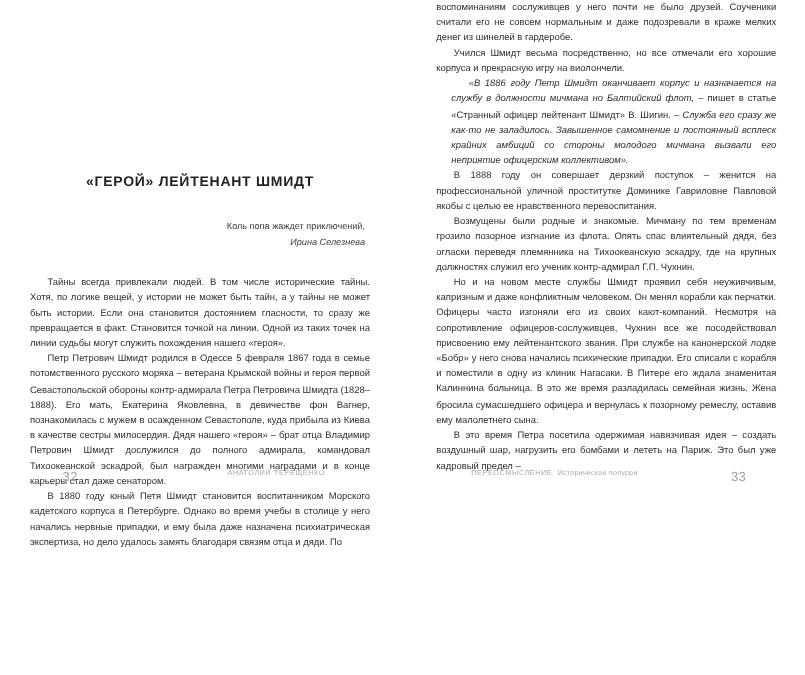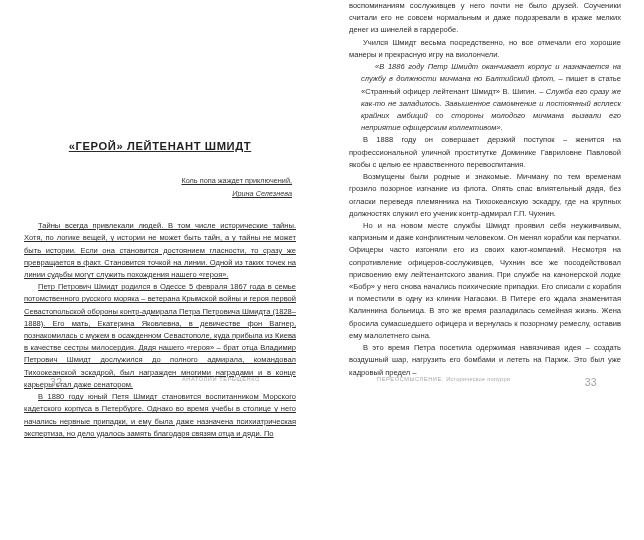--- a/index.html
+++ b/index.html
@@ -23,21 +23,20 @@
   }
   .page {
     position: relative;
     width: 322px;
     height: 404px;
     box-sizing: border-box;
     background: #ffffff;
   }
   .page-left {
     padding: 0 26px 0 24px;
-    text-decoration: underline;
   }
   .page-right {
     padding: 0 23px 0 27px;
   }
   .content {
     position: relative;
     height: 100%;
   }
 
   
@@ -158,21 +157,21 @@
       </div>
 
     </div>
   </div>
 
   <div class="page page-right">
     <div class="content right-col">
 
       <p class="para noindent">воспоминаниям сослуживцев у него почти не было друзей. Соученики считали его не совсем нормальным и даже подозревали в краже мелких денег из шинелей в гардеробе.</p>
 
-      <p class="para">Учился Шмидт весьма посредственно, но все отмечали его хорошие манеры и прекрасную игру на виолончели.</p>
+      <p class="para">Учился Шмидт весьма посредственно, но все отмечали его хорошие корпуса и прекрасную игру на виолончели.</p>
 
       <p class="para italic">
         <span>«В 1886 году Петр Шмидт оканчивает корпус и назначается на службу в должности мичмана но Балтийский флот,</span><span class="rm"> – пишет в статье «Странный офицер лейтенант Шмидт» В. Шигин. – </span><span>Служба его сразу же как-то не заладилось. Завышенное самомнение и постоянный всплеск крайних амбиций со стороны молодого мичмана вызвали его неприятие офицерским коллективом».</span>
       </p>
 
       <p class="para">В 1888 году он совершает дерзкий поступок – женится на профессиональной уличной проститутке Доминике Гавриловне Павловой якобы с целью ее нравственного перевоспитания.</p>
       <p class="para">Возмущены были родные и знакомые. Мичману по тем временам грозило позорное изгнание из флота. Опять спас влиятельный дядя, без огласки переведя племянника на Тихоокеанскую эскадру, где на крупных должностях служил его ученик контр-адмирал Г.П. Чухнин.</p>
       <p class="para">Но и на новом месте службы Шмидт проявил себя неуживчивым, капризным и даже конфликтным человеком. Он менял корабли как перчатки. Офицеры часто изгоняли его из своих кают-компаний. Несмотря на сопротивление офицеров-сослуживцев, Чухнин все же посодействовал присвоению ему лейтенантского звания. При службе на канонерской лодке «Бобр» у него снова начались психические припадки. Его списали с корабля и поместили в одну из клиник Нагасаки. В Питере его ждала знаменитая Калиннина больница. В это же время разладилась семейная жизнь. Жена бросила сумасшедшего офицера и вернулась к позорному ремеслу, оставив ему малолетнего сына.</p>
       <p class="para">В это время Петра посетила одержимая навязчивая идея – создать воздушный шар, нагрузить его бомбами и лететь на Париж. Это был уже кадровый предел –</p>
 

